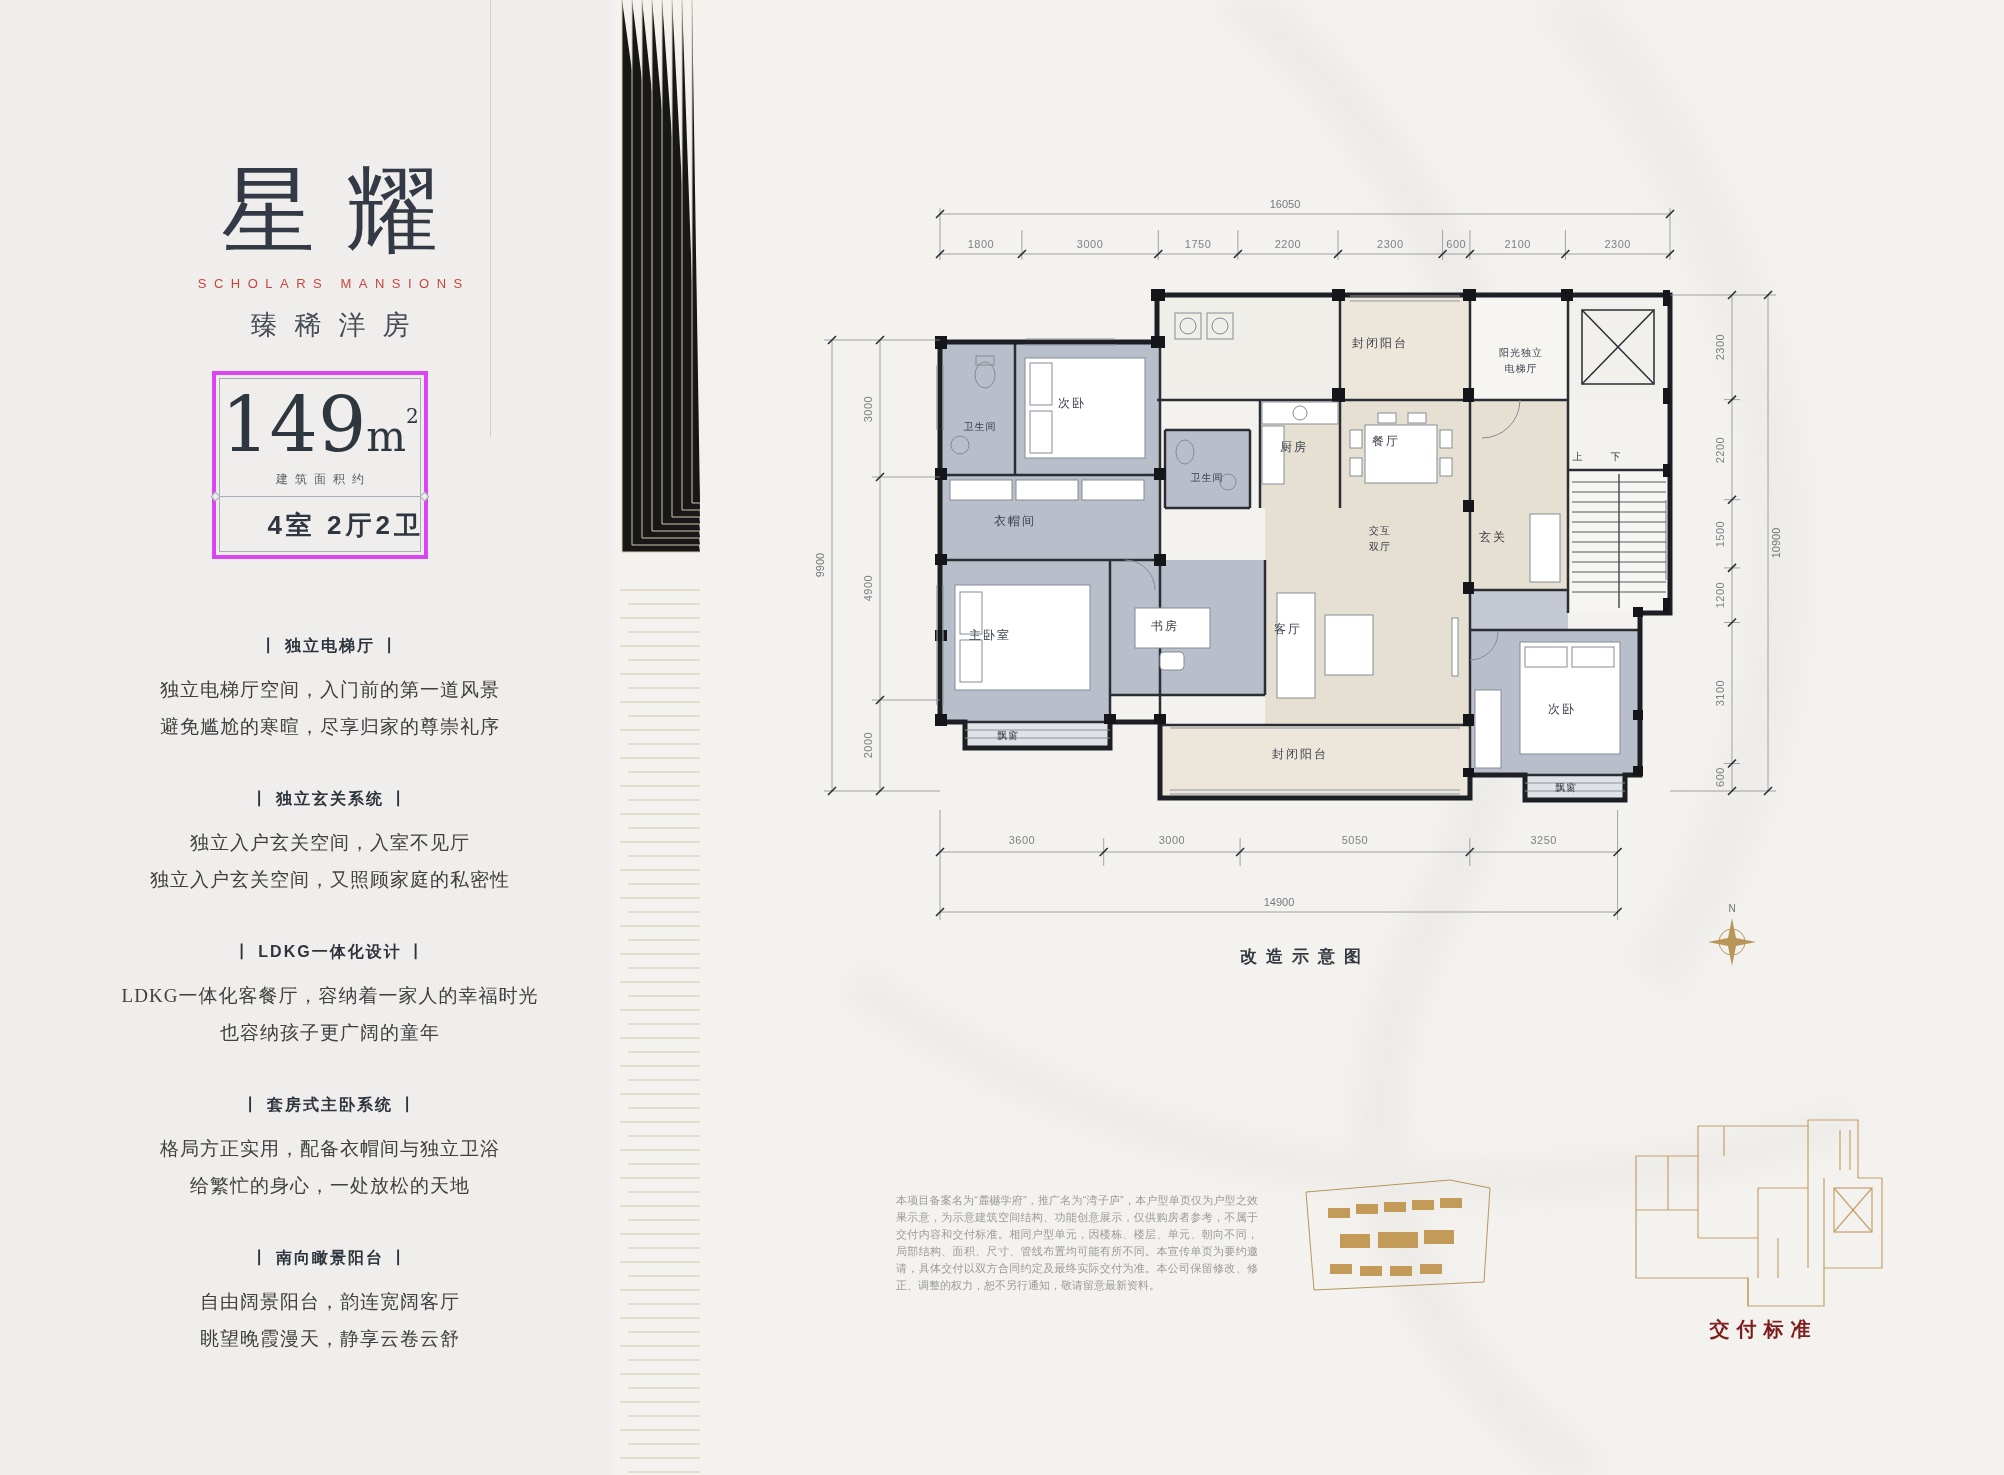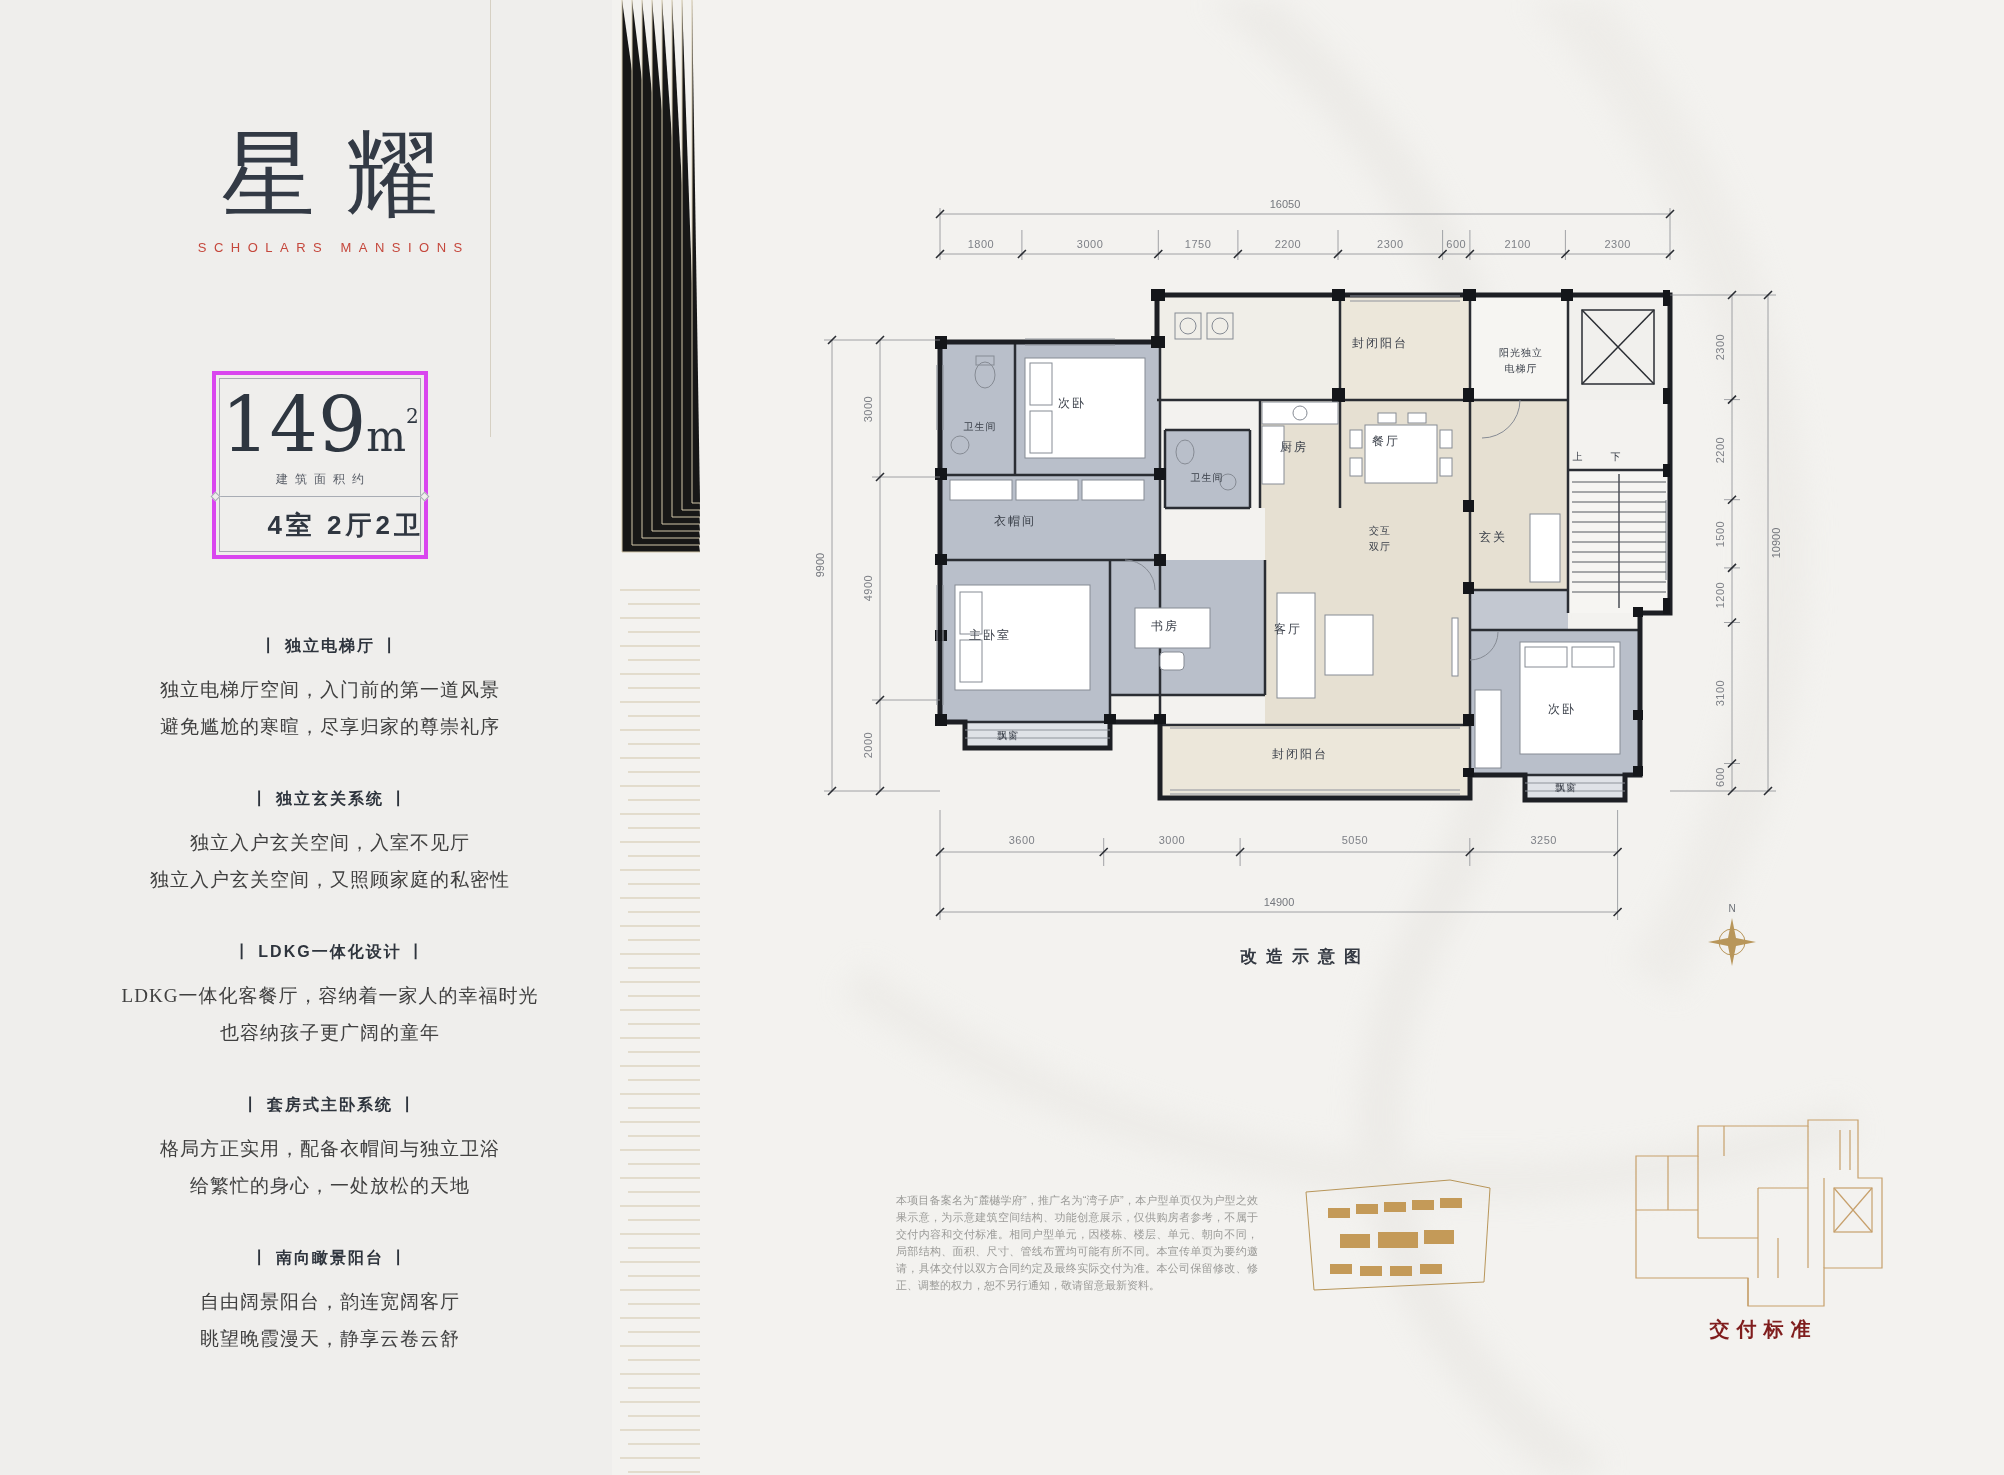--- a/index.html
+++ b/index.html
@@ -9,21 +9,21 @@
   
   .right-bg{position:absolute;left:612px;top:0;width:1392px;height:1475px;background:#f3f2ef;}
   .watermark{position:absolute;left:612px;top:0;filter:blur(14px);opacity:.55;}
 
   
   .hairline-v{position:absolute;left:490px;top:0;width:1px;height:437px;background:#d6d0c3;}
   .gold-lines{position:absolute;left:612px;top:0;}
 
   
   .brand{position:absolute;left:60px;top:128px;width:540px;text-align:center;}
-  .brand-logo{font-family:"DejaVu Serif","Liberation Serif",serif;font-size:94px;color:#333a45;letter-spacing:30px;text-indent:30px;line-height:1;}
+  .brand-logo{font-family:"DejaVu Serif","Liberation Serif",serif;font-size:94px;color:#333a45;letter-spacing:30px;text-indent:30px;line-height:1;margin-top:36px;}
   .brand-en{margin-top:18px;font-size:13px;color:#c5473c;letter-spacing:7.5px;text-indent:7.5px;}
   .brand-tagline{margin-top:16px;font-size:27px;color:#474c55;letter-spacing:17px;text-indent:17px;}
 
   
   .area-card{position:absolute;left:212px;top:371px;width:208px;height:180px;border:4px solid #d946ef;background:transparent;}
   .area-card .inner{position:absolute;inset:3px;border:1px solid #a8acb4;}
   .area-value{position:absolute;top:12px;left:0;width:100%;text-align:center;color:#2e3640;font-family:"DejaVu Serif","Liberation Serif",serif;}
   .area-value .num{font-size:76px;line-height:1;}
   .area-value .unit{font-size:42px;}
   .area-value sup{font-size:20px;vertical-align:28px;}
@@ -142,20 +142,21 @@
       <path d="M8,1430 H88"></path>
         <path d="M16,1444 H88"></path>
         <path d="M8,1458 H88"></path>
         <path d="M16,1472 H88"></path>
     </g>
   </svg>
 
   <div class="brand">
     <div class="brand-logo">星耀</div>
     <div class="brand-en">SCHOLARS MANSIONS</div>
+    <div class="brand-tagline">臻稀洋房</div>
   </div>
 
   <div class="area-card">
     <div class="inner"></div>
     <div class="area-value">
       <span class="num">149</span><span class="unit"><span>m</span><sup>2</sup></span>
     </div>
     <div class="area-note">建筑面积约</div>
     <div class="card-divider">
       <span class="dmd l"></span>

